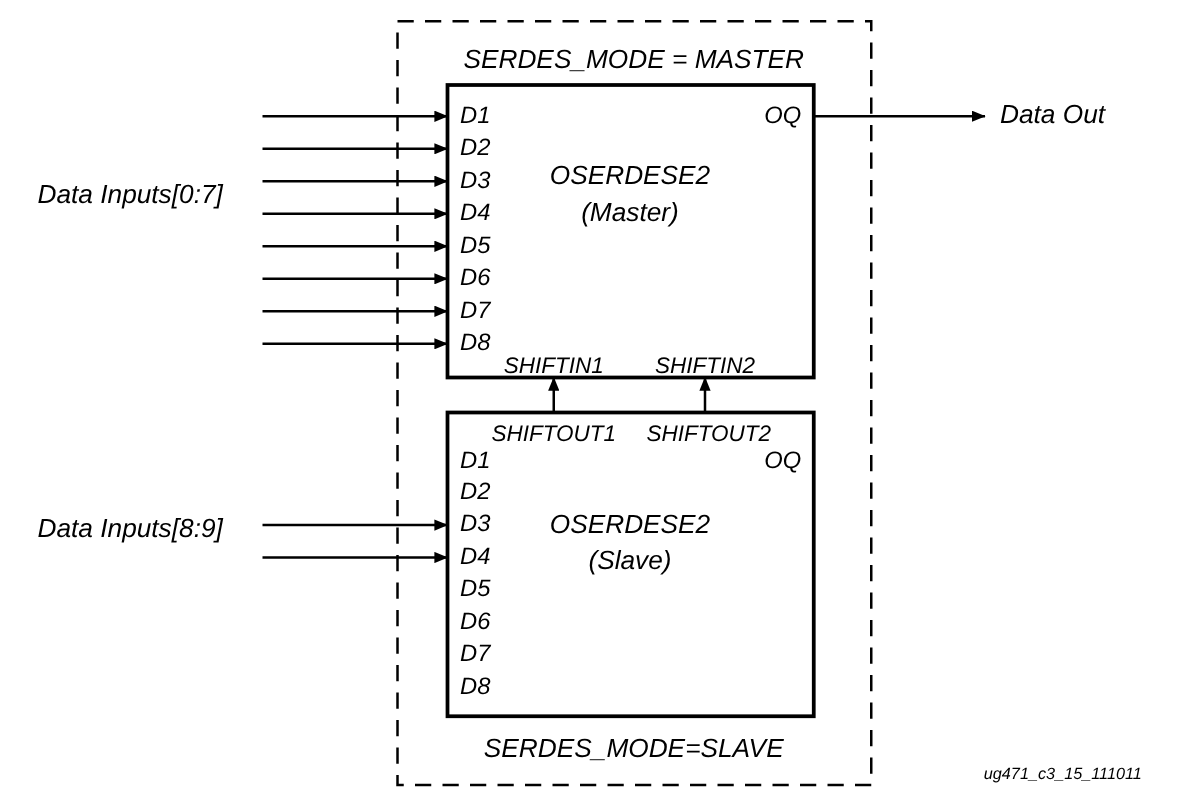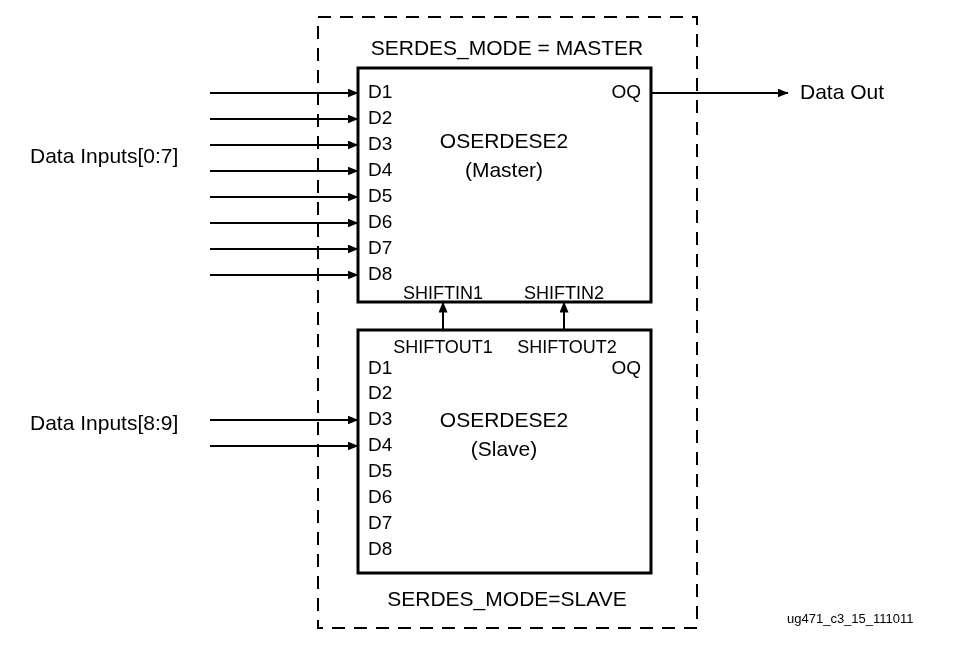--- a/index.html
+++ b/index.html
@@ -12,20 +12,21 @@
     height: 646px;
     font-family: "Liberation Sans", sans-serif;
     position: relative;
     overflow: hidden;
   }
   #diagram-root {
     position: absolute;
     top: 0; left: 0;
     width: 962px;
     height: 646px;
+    font-style: italic;
   }
   svg.diagram {
     display: block;
     width: 962px;
     height: 646px;
   }
   text {
     font-family: "Liberation Sans", sans-serif;
     fill: #000000;
     dominant-baseline: middle;

